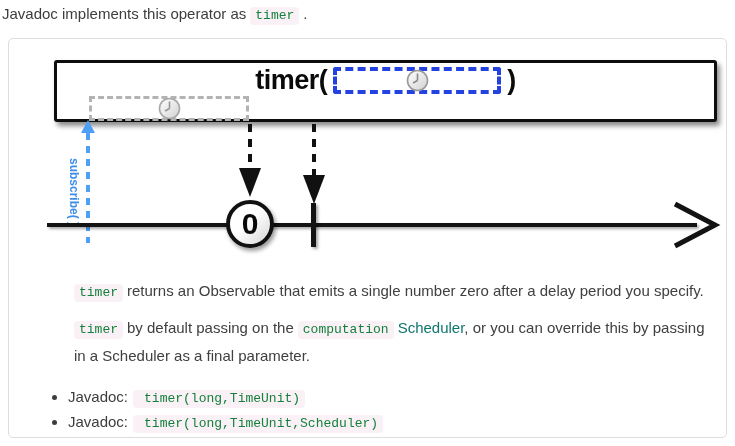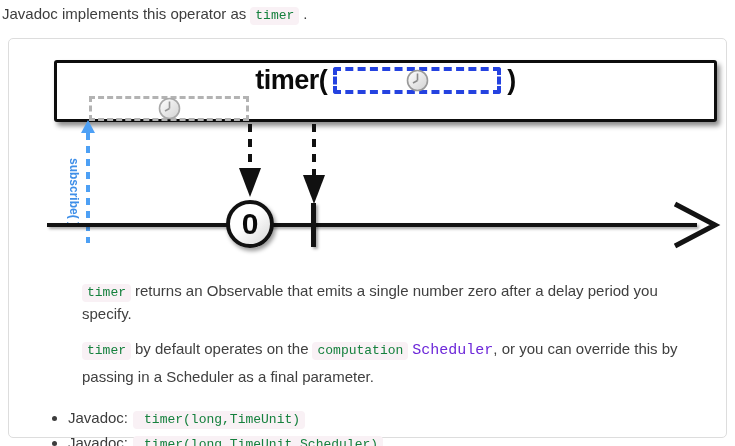--- a/index.html
+++ b/index.html
@@ -119,24 +119,24 @@
   }
 
   
   .tick {
     position:absolute; left:285px; top:164px;
     width:5px; height:44px; background:#131313;
     box-shadow: 2px 2px 3px rgba(0,0,0,0.35);
   }
 
   
-  .card p { font-size:15px; line-height:21px; margin: 0 0 12px 8px; padding-left: 48px; }
+  .card p { font-size:15px; line-height:21px; margin: 0 0 12px 0; padding-left: 48px; }
   .p1 { margin-top:26px !important; }
   .p2 { line-height:26px !important; }
-  a.link { color:#6d28d9; text-decoration:none;font-family:Liberation Mono, monospace; }
+  a.link { color:#0f766e; text-decoration:none; }
   ul.javadoc { margin: 16px 0 0 42px; }
   ul.javadoc li { font-size:15px; line-height:23px; color:#3d3d3d; }
   ul.javadoc a.chip { margin-left:5px;padding-left:11px; }
 </style>
 </head>
 <body>
 
 <div class="intro"><span>Javadoc implements this operator as</span><code class="chip">timer</code><span>.</span></div>
 
 <div class="card">
@@ -186,20 +186,20 @@
     </svg>
 
     <div class="marble">
         <span>0</span>
       </div>
     <div class="tick"></div>
   </div>
 
   <p class="p1"><code class="chip" style="margin-left:0">timer</code><span>returns an Observable that emits a single number zero after a delay period you specify.</span></p>
 
-  <p class="p2"><code class="chip" style="margin-left:0">timer</code><span>by default operates on the</span><code class="chip">computation</code><a class="link" href="#">Scheduler</a><span>, or you can override this by passing in a Scheduler as a final parameter.</span></p>
+  <p class="p2"><code class="chip" style="margin-left:0">timer</code><span>by default passing on the</span><code class="chip">computation</code><a class="link" href="#">Scheduler</a><span>, or you can override this by passing in a Scheduler as a final parameter.</span></p>
 
   <ul class="javadoc">
     <li><span>Javadoc:</span><a class="chip" href="#">timer(long,TimeUnit)</a></li>
     <li><span>Javadoc:</span><a class="chip" href="#">timer(long,TimeUnit,Scheduler)</a></li>
   </ul>
 
 </div>
 
 </body></html>

